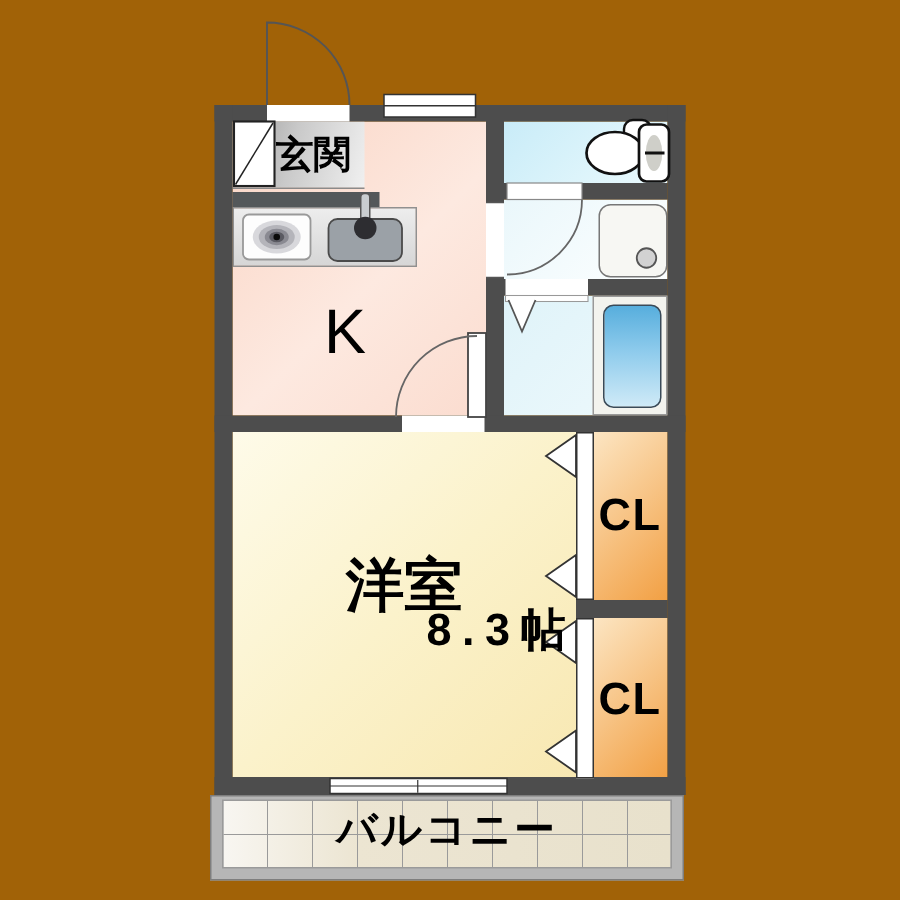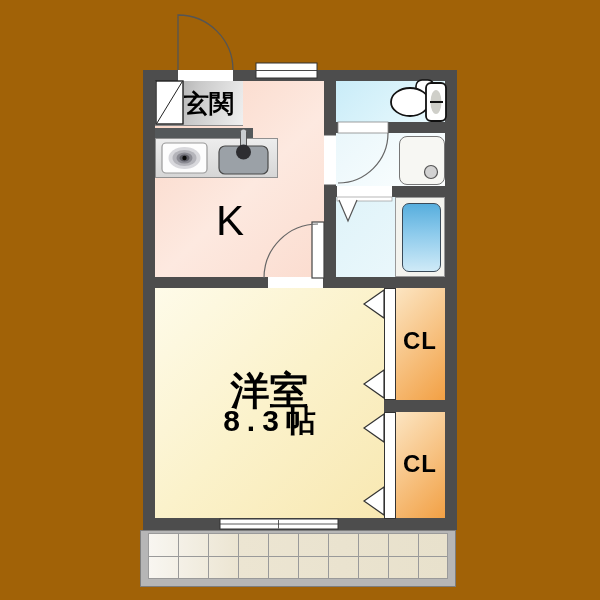--- a/index.html
+++ b/index.html
@@ -28,21 +28,21 @@
       repeating-linear-gradient(to right,transparent 0 29px,#9a9a9a 29px 30px),
       repeating-linear-gradient(to bottom,transparent 0 22px,#9a9a9a 22px 23px),
       linear-gradient(90deg,#f8f6f1 0%,#ece5d2 30%,#e8e1cc 100%);
       border:1px solid #9a9a9a;}
   
   .lbl{color:#000;line-height:1.15;text-align:center;white-space:nowrap;}
   .lbl-genkan{font-size:25px;font-weight:600;}
   .lbl-k{font-size:42px;font-weight:500;}
   .lbl-main{font-size:39px;font-weight:600;}
   .lbl-size{font-size:30px;font-weight:600;letter-spacing:7px;}
-  .lbl-cl{font-size:24px;font-weight:600;letter-spacing:1px;}
+  .lbl-cl{font-size:30px;font-weight:600;letter-spacing:1px;}
   .lbl-balcony{font-size:27px;font-weight:600;letter-spacing:2px;}
   svg{position:absolute;left:0;top:0;pointer-events:none;}
 </style>
 </head>
 <body>
 
 <div id="canvas">
 
   <div class="abs kitchen-floor" style="left:155px;top:81px;width:169px;height:196px;"></div>
   <div class="abs genkan-panel" style="left:155px;top:81px;width:88px;height:45px;"></div>
@@ -145,17 +145,18 @@
       <ellipse cx="436" cy="102" rx="5.5" ry="12" fill="#cfcfc9"></ellipse>
       <line x1="430" y1="102" x2="443" y2="102" stroke="#111" stroke-width="2"></line>
     </g>
 
     <circle cx="431" cy="172" r="6.5" fill="#d2d2d2" stroke="#555" stroke-width="1.2"></circle>
   </svg>
 
   <div class="abs lbl lbl-genkan" style="left:184px;top:89px;">玄関</div>
   <div class="abs lbl lbl-k" style="left:210px;top:197px;width:40px;">K</div>
   <div class="abs lbl lbl-main" style="left:155px;top:369px;width:229px;">洋室</div>
-  <div class="abs lbl lbl-size" style="left:155px;top:404px;width:229px;padding-left:7px;">8.3帖</div>
+  <div class="abs lbl lbl-size" style="left:155px;top:404px;width:229px;padding-left:7px;text-align:right;">8.3帖</div>
   <div class="abs lbl lbl-cl" style="left:395px;top:327px;width:50px;">CL</div>
   <div class="abs lbl lbl-cl" style="left:395px;top:450px;width:50px;">CL</div>
+  <div class="abs lbl lbl-balcony" style="left:140px;top:538px;width:316px;">バルコニー</div>
 
 </div>
 
 </body></html>

